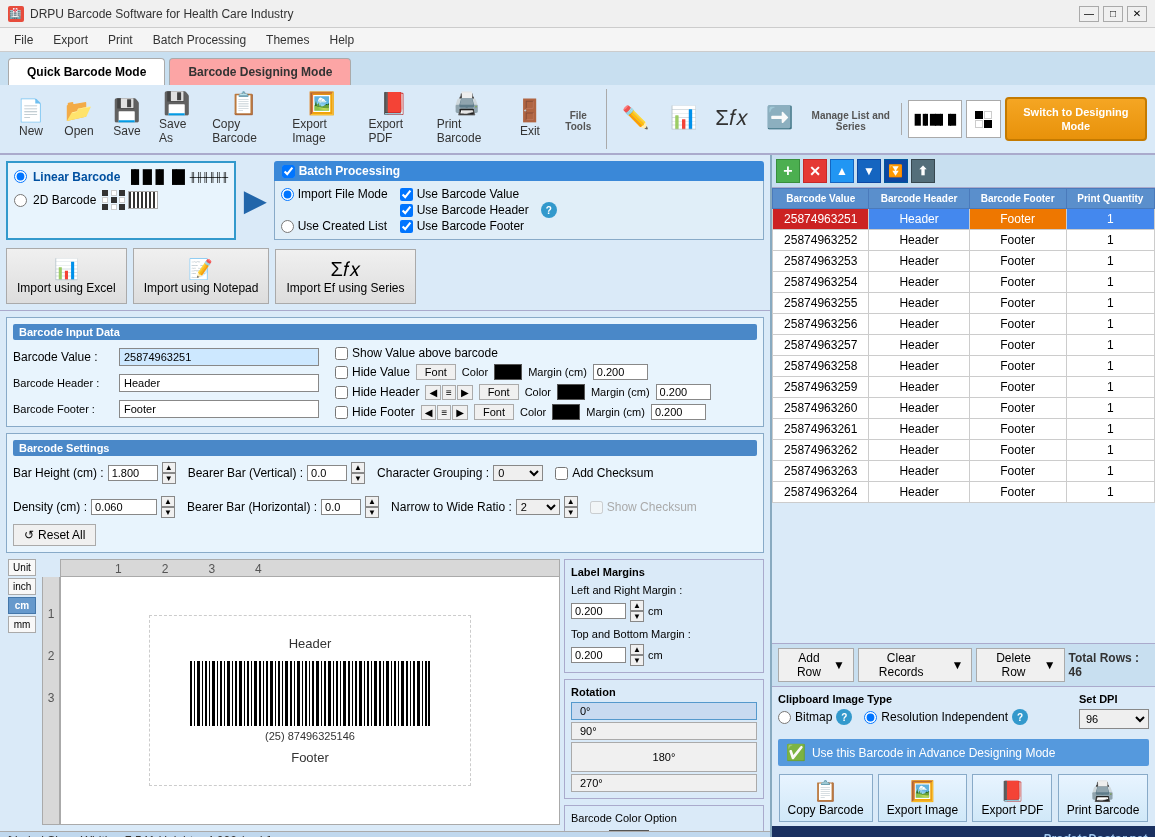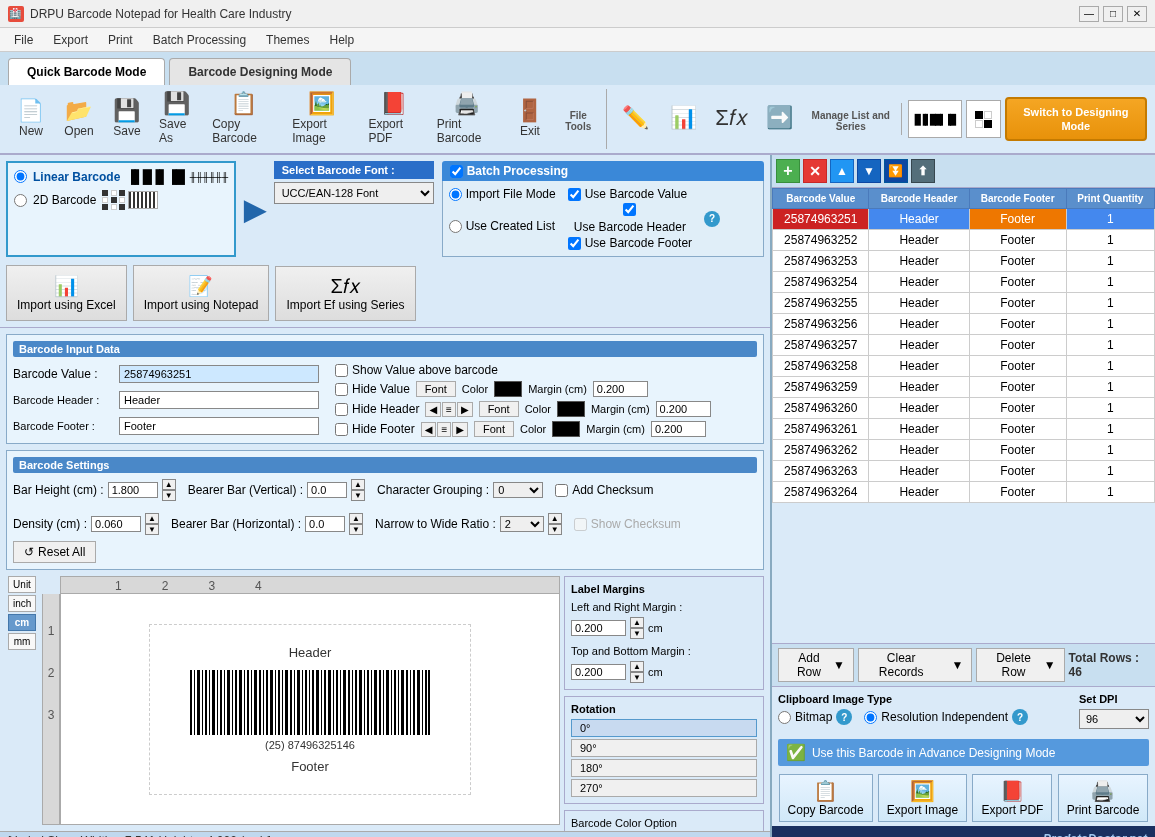--- a/index.html
+++ b/index.html
@@ -11,21 +11,21 @@
     .title-bar-text { font-size: 12px; color: #333; flex: 1; }
     .title-bar-controls { display: flex; gap: 4px; }
     .title-bar-btn { width: 20px; height: 16px; background: #f0f0f0; border: 1px solid #aaa; font-size: 10px; cursor: pointer; display: flex; align-items: center; justify-content: center; }
 
     
     .menu-bar { background: #f5f5f5; height: 24px; display: flex; align-items: center; padding: 0 4px; border-bottom: 1px solid #ccc; }
     .menu-item { padding: 2px 10px; cursor: pointer; font-size: 12px; color: #333; }
 
     
     .mode-tabs { background: #c8dff0; padding: 6px 8px 0; display: flex; gap: 4px; }
-    .mode-tab { padding: 6px 18px; border: 1px solid #aaa; background: #e5e5e5; cursor: pointer; font-size: 12px; font-weight: bold; color: #333; border-bottom: none; border-radius: 4px 4px 0 0; }
+    .mode-tab { padding: 6px 18px; border: 1px solid #aaa; background: #fca5a5; cursor: pointer; font-size: 12px; font-weight: bold; color: #333; border-bottom: none; border-radius: 4px 4px 0 0; }
     .mode-tab.active { background: #ffffff; color: #000; }
 
     
     .toolbar { background: #daeaf8; border-bottom: 2px solid #aac; padding: 4px 8px; display: flex; align-items: center; gap: 2px; }
     .toolbar-group { display: flex; align-items: center; gap: 2px; border-right: 1px solid #aaa; padding-right: 8px; margin-right: 4px; }
     .toolbar-group:last-child { border-right: none; }
     .toolbar-btn { display: flex; flex-direction: column; align-items: center; padding: 3px 6px; cursor: pointer; border: 1px solid transparent; min-width: 46px; font-size: 10px; color: #333; }
     .toolbar-btn .tb-icon { font-size: 22px; line-height: 1; margin-bottom: 2px; }
     .toolbar-label { font-size: 10px; font-weight: bold; color: #555; margin-top: 4px; text-align: center; }
     .switch-btn { background: linear-gradient(to bottom, #f5a623, #e8920a); border: 2px solid #c47a00; color: white; font-weight: bold; font-size: 11px; padding: 4px 8px; cursor: pointer; border-radius: 4px; text-align: center; min-width: 80px; line-height: 1.3; }
@@ -34,21 +34,21 @@
     .help-icon { display: inline-flex; align-items: center; justify-content: center; width: 16px; height: 16px; background: #3399cc; color: white; border-radius: 50%; font-size: 10px; font-weight: bold; cursor: pointer; }
     
     select { font-size: 11px; }
     input[type="text"], input[type="number"] { font-size: 11px; }
   </style>
 </head>
 <body>
 
 <div class="title-bar">
   <div class="title-bar-icon">🏥</div>
-  <span class="title-bar-text">DRPU Barcode Notepad for Health Care Industry</span>
+  <span class="title-bar-text">DRPU Barcode Software for Health Care Industry</span>
   <div class="title-bar-controls">
     <button class="title-bar-btn">—</button>
     <button class="title-bar-btn">□</button>
     <button class="title-bar-btn">✕</button>
   </div>
 </div>
 
 <div class="menu-bar">
   <span class="menu-item">File</span>
   <span class="menu-item">Export</span>
@@ -166,24 +166,20 @@
             </div>
             <div style="width:30px;height:18px;border:1px solid #aaa;background:repeating-linear-gradient(90deg,#333 0,#333 2px,white 2px,white 4px);"></div>
           </div>
         </div>
       </div>
 
       <div style="display:flex;align-items:center;">
         <span style="color:#2266aa;font-size:28px;font-weight:bold;">▶</span>
       </div>
 
-      <div style="display:flex;flex-direction:column;">
-        <div style="background:#2a6ec8;color:white;padding:3px 8px;font-size:11px;font-weight:bold;margin-bottom:3px;">Select Barcode Font :</div>
-        <select style="width:160px;padding:3px;border:1px solid #888;font-size:11px;"><option>UCC/EAN-128 Font</option></select>
-      </div>
 
       <div style="flex:1;">
         <div style="background:#3a88d8;color:white;font-weight:bold;font-size:12px;padding:3px 8px;display:flex;align-items:center;gap:4px;border-radius:3px 3px 0 0;">
           <input type="checkbox" checked="" style="width: 13px; height: 13px;">
           <span>Batch Processing</span>
         </div>
         <div style="background:#e0eef8;border:1px solid #88aac8;border-top:none;padding:6px;display:flex;gap:12px;">
           <div style="display:flex;flex-direction:column;gap:18px;">
             <label style="display:flex;align-items:center;gap:4px;font-size:11px;">
               <input type="radio" name="bmode" checked="" style="">
@@ -192,21 +188,21 @@
             <label style="display:flex;align-items:center;gap:4px;font-size:11px;">
               <input type="radio" name="bmode" style="">
               <span>Use Created List</span>
             </label>
           </div>
           <div style="display:flex;flex-direction:column;gap:2px;">
             <label style="display:flex;align-items:center;gap:4px;font-size:11px;">
               <input type="checkbox" checked="" style="">
               <span>Use Barcode Value</span>
             </label>
-            <label style="display:flex;align-items:center;gap:4px;font-size:11px;flex-direction:column;">
+            <label style="display:flex;align-items:center;gap:4px;font-size:11px;">
               <input type="checkbox" checked="" style="">
               <span>Use Barcode Header</span>
             </label>
             <label style="display:flex;align-items:center;gap:4px;font-size:11px;">
               <input type="checkbox" checked="" style="">
               <span>Use Barcode Footer</span>
             </label>
           </div>
           <div style="display:flex;align-items:center;">
             <span class="help-icon">?</span>
@@ -327,21 +323,21 @@
             <select style="width:50px;border:1px solid #888;font-size:11px;">
               <option>0</option><option>1</option><option>2</option>
             </select>
           </div>
           <label style="display:flex;align-items:center;gap:4px;font-size:11px;">
             <input type="checkbox" style="">
             <span>Add Checksum</span>
           </label>
           <div style="display:flex;align-items:center;gap:4px;font-size:11px;">
             <span>Density (cm) :</span>
-            <input type="text" value="0.060" style="width: 50px; border: 1px solid rgb(136, 136, 136); padding: 1px 3px; font-size: 11px;">
+            <input type="text" value="0.060" style="width: 66px; border: 1px solid rgb(136, 136, 136); padding: 1px 3px; font-size: 11px;">
             <div style="display:flex;flex-direction:column;">
               <button style="background:#f0f0f0;border:1px solid #888;width:14px;height:11px;font-size:8px;cursor:pointer;">▲</button>
               <button style="background:#f0f0f0;border:1px solid #888;width:14px;height:11px;font-size:8px;cursor:pointer;">▼</button>
             </div>
           </div>
           <div style="display:flex;align-items:center;gap:4px;font-size:11px;">
             <span>Bearer Bar (Horizontal) :</span>
             <input type="text" value="0.0" style="width: 40px; border: 1px solid rgb(136, 136, 136); padding: 1px 3px; font-size: 11px;">
             <div style="display:flex;flex-direction:column;">
               <button style="background:#f0f0f0;border:1px solid #888;width:14px;height:11px;font-size:8px;cursor:pointer;">▲</button>
@@ -495,21 +491,21 @@
               </div>
               <span style="font-size:11px;">cm</span>
             </div>
           </div>
 
           <div style="background:#daeaf8;padding:6px;border:1px solid #aac;">
             <div style="font-weight:bold;font-size:11px;margin-bottom:4px;">Rotation</div>
             <div style="display:flex;flex-direction:column;gap:2px;">
               <button style="background:#c8daf0;border:1px solid #5599cc;padding:2px 8px;font-size:11px;cursor:pointer;text-align:left;">0°</button>
               <button style="background:#f0f0f0;border:1px solid #aaa;padding:2px 8px;font-size:11px;cursor:pointer;text-align:left;">90°</button>
-              <button style="background:#f0f0f0;border:1px solid #aaa;padding:2px 8px;font-size:11px;cursor:pointer;text-align:left;">180°</button>
+              <button style="background:#f0f0f0;border:1px solid #aaa;padding:8px 8px;font-size:11px;cursor:pointer;text-align:center;">180°</button>
               <button style="background:#f0f0f0;border:1px solid #aaa;padding:2px 8px;font-size:11px;cursor:pointer;text-align:left;">270°</button>
             </div>
           </div>
 
           <div style="background:#daeaf8;padding:6px;border:1px solid #aac;">
             <div style="font-weight:normal;font-size:11px;margin-bottom:6px;">Barcode Color Option</div>
             <div style="display:flex;align-items:center;gap:6px;margin-bottom:4px;">
               <span style="font-size:11px;">Color :</span>
               <div style="width:40px;height:20px;background:black;border:1px solid #555;cursor:pointer;"></div>
             </div>

